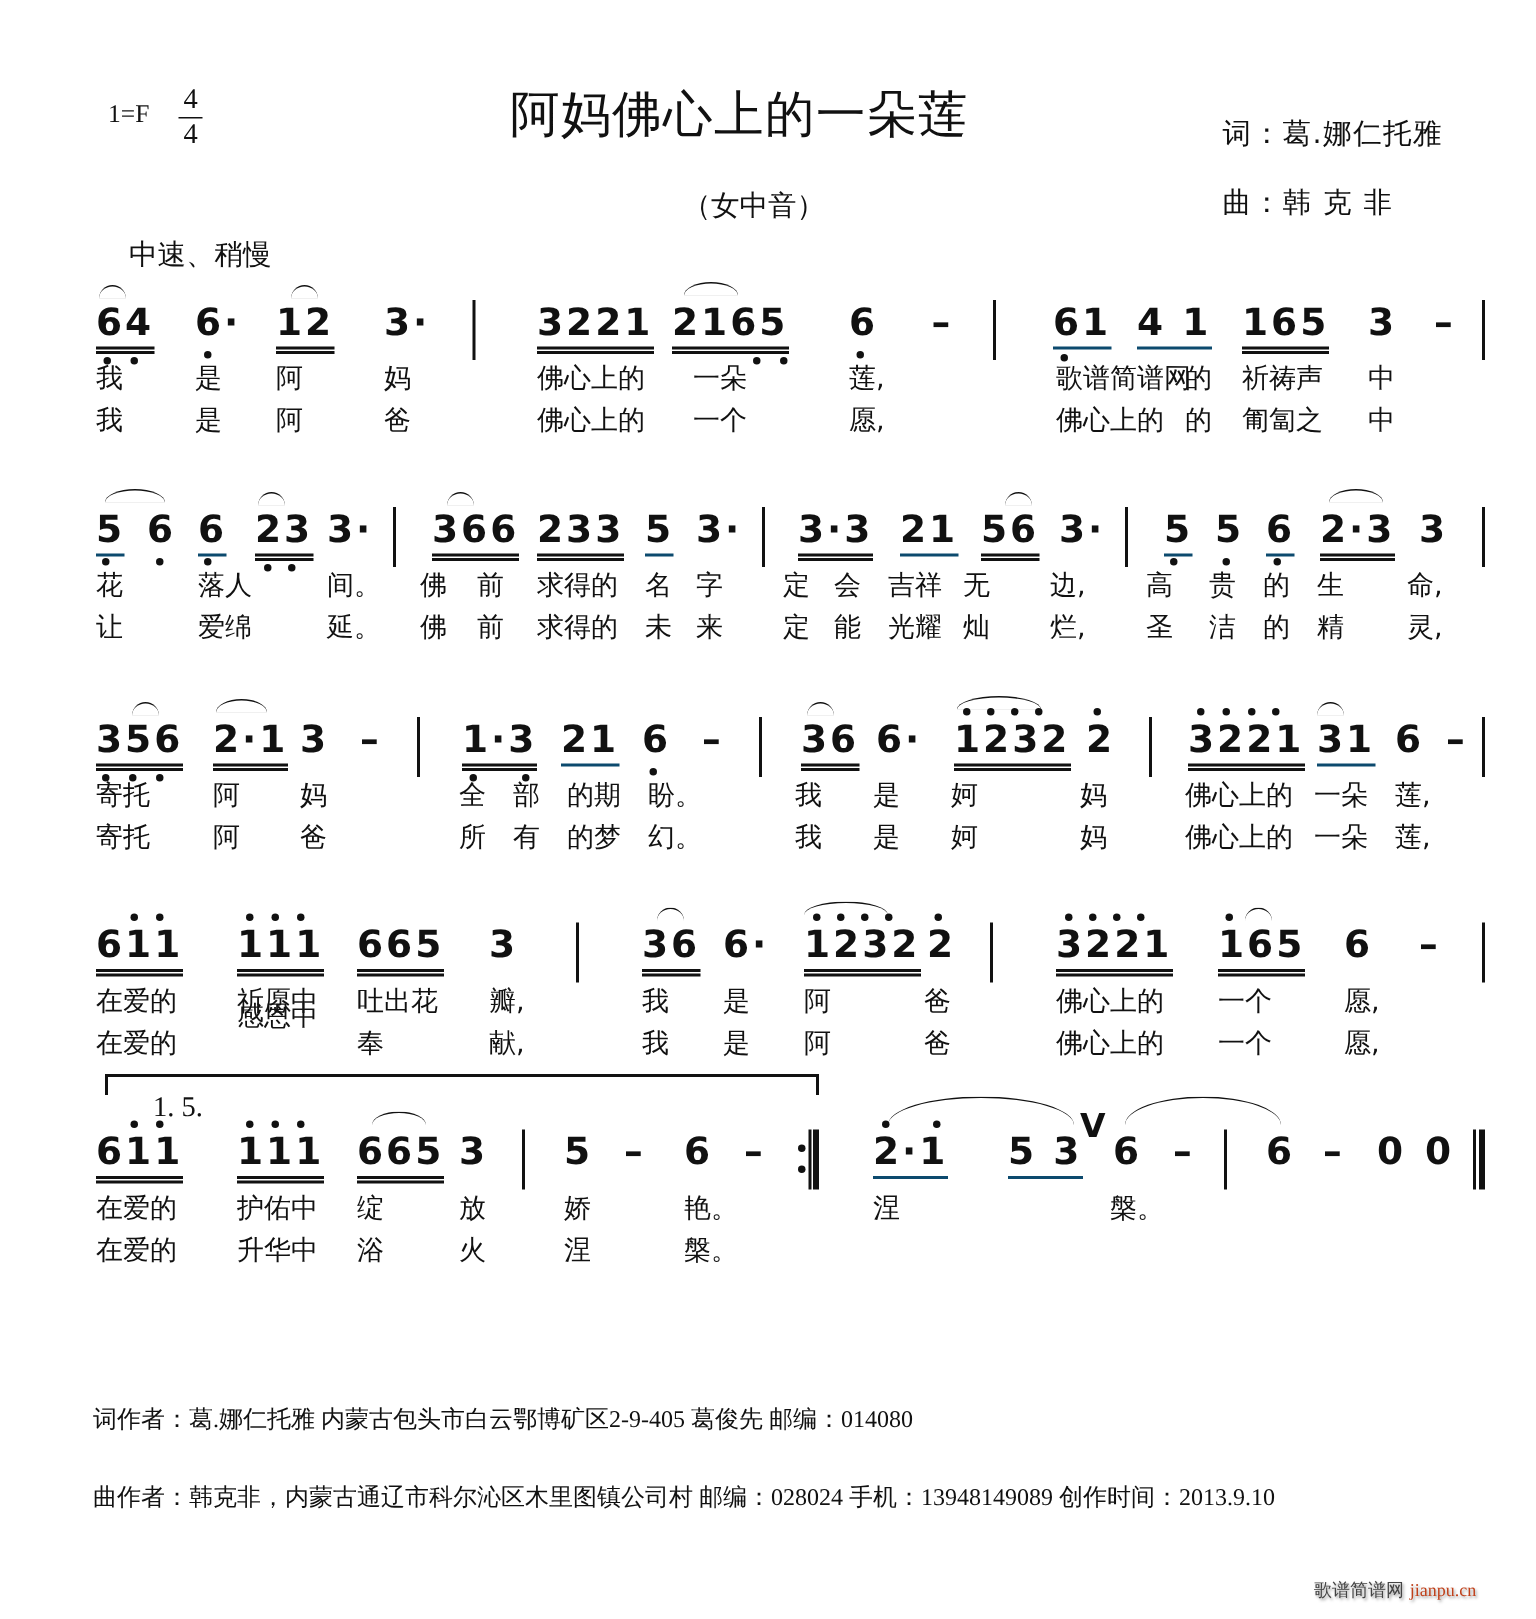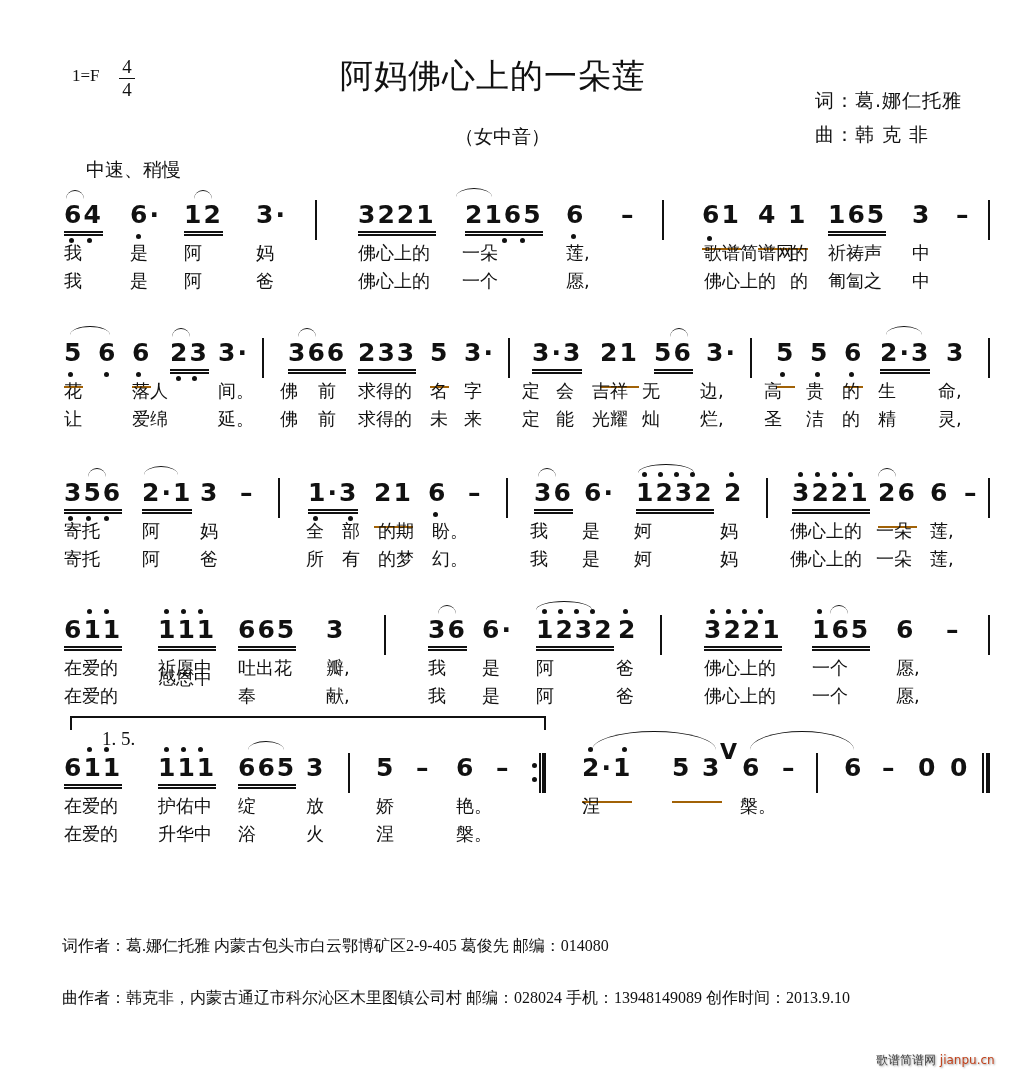--- a/index.html
+++ b/index.html
@@ -16,69 +16,69 @@
   .subtitle { left: 455px; top: 124px; font-size: 19px; }
   .credit { left: 815px; font-size: 19px; letter-spacing: 1px; }
   .tempo { left: 86px; top: 157px; font-size: 19px; }
 
   .row { position: absolute; left: 60px; right: 0; height: 130px; }
   .tok {
     position: absolute; top: 0; font-family: "DejaVu Sans", sans-serif;
     font-weight: bold; font-size: 25px; letter-spacing: 2px; line-height: 30px;
     white-space: nowrap;
   }
-  .ul1 { border-bottom: 2px solid #a16207; padding-bottom: 18px; }
+  .ul1 { border-bottom: 2px solid #0c4a6e; padding-bottom: 1px; }
   .ul2 { border-bottom: 5px double #111; padding-bottom: 1px; }
   .barline { position: absolute; top: 0; width: 2px; height: 40px; background: #111; }
   .dbl { position: absolute; top: 0; width: 8px; height: 40px; border-left: 2px solid #111; border-right: 4px solid #111; box-sizing: border-box; }
   .rep { position: absolute; top: 0; width: 14px; height: 40px; }
   .rep .line1 { position: absolute; right: 5px; top: 0; width: 2px; height: 40px; background: #111; }
   .rep .line2 { position: absolute; right: 0; top: 0; width: 4px; height: 40px; background: #111; }
   .rep .dot { position: absolute; left: 0; width: 5px; height: 5px; border-radius: 50%; background: #111; }
   .lyr { position: absolute; font-size: 18px; line-height: 22px; white-space: nowrap; }
   .slur { position: absolute; border-top: 1.6px solid #111; border-radius: 50% 50% 0 0 / 100% 100% 0 0; height: 8px; }
   .ldot { position: absolute; width: 5px; height: 5px; border-radius: 50%; background: #111; }
   .volta { position: absolute; left: 70px; top: 716px; width: 472px; height: 12px; border-top: 2px solid #111; border-left: 2px solid #111; border-right: 2px solid #111; }
   .volta-label { position: absolute; left: 102px; top: 728px; font-family: "Liberation Serif", serif; font-size: 19px; }
   .breath { position: absolute; font-size: 22px; font-weight: bold; }
   .footer { left: 62px; font-size: 16px; font-family: "Liberation Serif", serif; }
   .watermark { left: 876px; top: 1052px; font-size: 12px; color: #444; text-shadow: 1px 1px 2px #999; }
-  .watermark .domain { color: #c0401a; }
+  .watermark .domain { color: #c0401a; font-family: Liberation Serif, serif; }
 </style>
 </head>
 <body>
 
 <div class="abs key">1=F</div>
 <div class="abs timesig">
   <div>4</div>
   <div class="bar"></div>
   <div>4</div>
 </div>
 <div class="abs title">阿妈佛心上的一朵莲</div>
 <div class="abs subtitle">（女中音）</div>
-<div class="abs credit" style="top:88px">词：葛.娜仁托雅</div>
+<div class="abs credit" style="top:76px">词：葛.娜仁托雅</div>
 <div class="abs credit" style="top:122px">曲：韩 克 非</div>
 <div class="abs tempo">中速、稍慢</div>
 
 <div class="row" style="top:200px">
   <span class="slur" style="left:6px;top:-10px;width:18px"></span>
   <span class="slur" style="left:134px;top:-10px;width:18px"></span>
   <span class="slur" style="left:396px;top:-12px;width:36px"></span>
 
   <span class="tok ul2" style="left:4px">64</span>
   <span class="ldot" style="left:9px;top:38px"></span>
   <span class="ldot" style="left:27px;top:38px"></span>
   <span class="tok" style="left:70px">6·</span>
   <span class="ldot" style="left:76px;top:34px"></span>
   <span class="tok ul2" style="left:124px">12</span>
   <span class="tok" style="left:196px">3·</span>
   <span class="barline" style="left:255px"></span>
 
   <span class="tok ul2" style="left:298px">3221</span>
-  <span class="tok ul2" style="left:405px">2165</span>
+  <span class="tok ul2" style="left:388px">2165</span>
   <span class="ldot" style="left:442px;top:38px"></span>
   <span class="ldot" style="left:460px;top:38px"></span>
   <span class="tok" style="left:506px">6</span>
   <span class="ldot" style="left:511px;top:34px"></span>
   <span class="tok" style="left:561px">–</span>
   <span class="barline" style="left:602px"></span>
 
   <span class="tok ul1" style="left:642px">61</span>
   <span class="ldot" style="left:647px;top:36px"></span>
   <span class="tok ul1" style="left:698px">4 1</span>
@@ -226,21 +226,21 @@
   <span class="ldot" style="left:630px;top:-6px"></span>
   <span class="tok" style="left:664px">2</span>
   <span class="ldot" style="left:669px;top:-6px"></span>
   <span class="barline" style="left:706px"></span>
 
   <span class="tok ul2" style="left:732px">3221</span>
   <span class="ldot" style="left:738px;top:-6px"></span>
   <span class="ldot" style="left:755px;top:-6px"></span>
   <span class="ldot" style="left:772px;top:-6px"></span>
   <span class="ldot" style="left:788px;top:-6px"></span>
-  <span class="tok ul1" style="left:818px">26</span>
+  <span class="tok ul1" style="left:818px">31</span>
   <span class="tok" style="left:870px">6</span>
   <span class="tok" style="left:904px">–</span>
   <span class="barline" style="left:928px"></span>
 
   <span class="lyr" style="left:4px;top:42px">寄托</span>
   <span class="lyr" style="left:82px;top:42px">阿</span>
   <span class="lyr" style="left:140px;top:42px">妈</span>
   <span class="lyr" style="left:246px;top:42px">全</span>
   <span class="lyr" style="left:282px;top:42px">部</span>
   <span class="lyr" style="left:318px;top:42px">的期</span>

